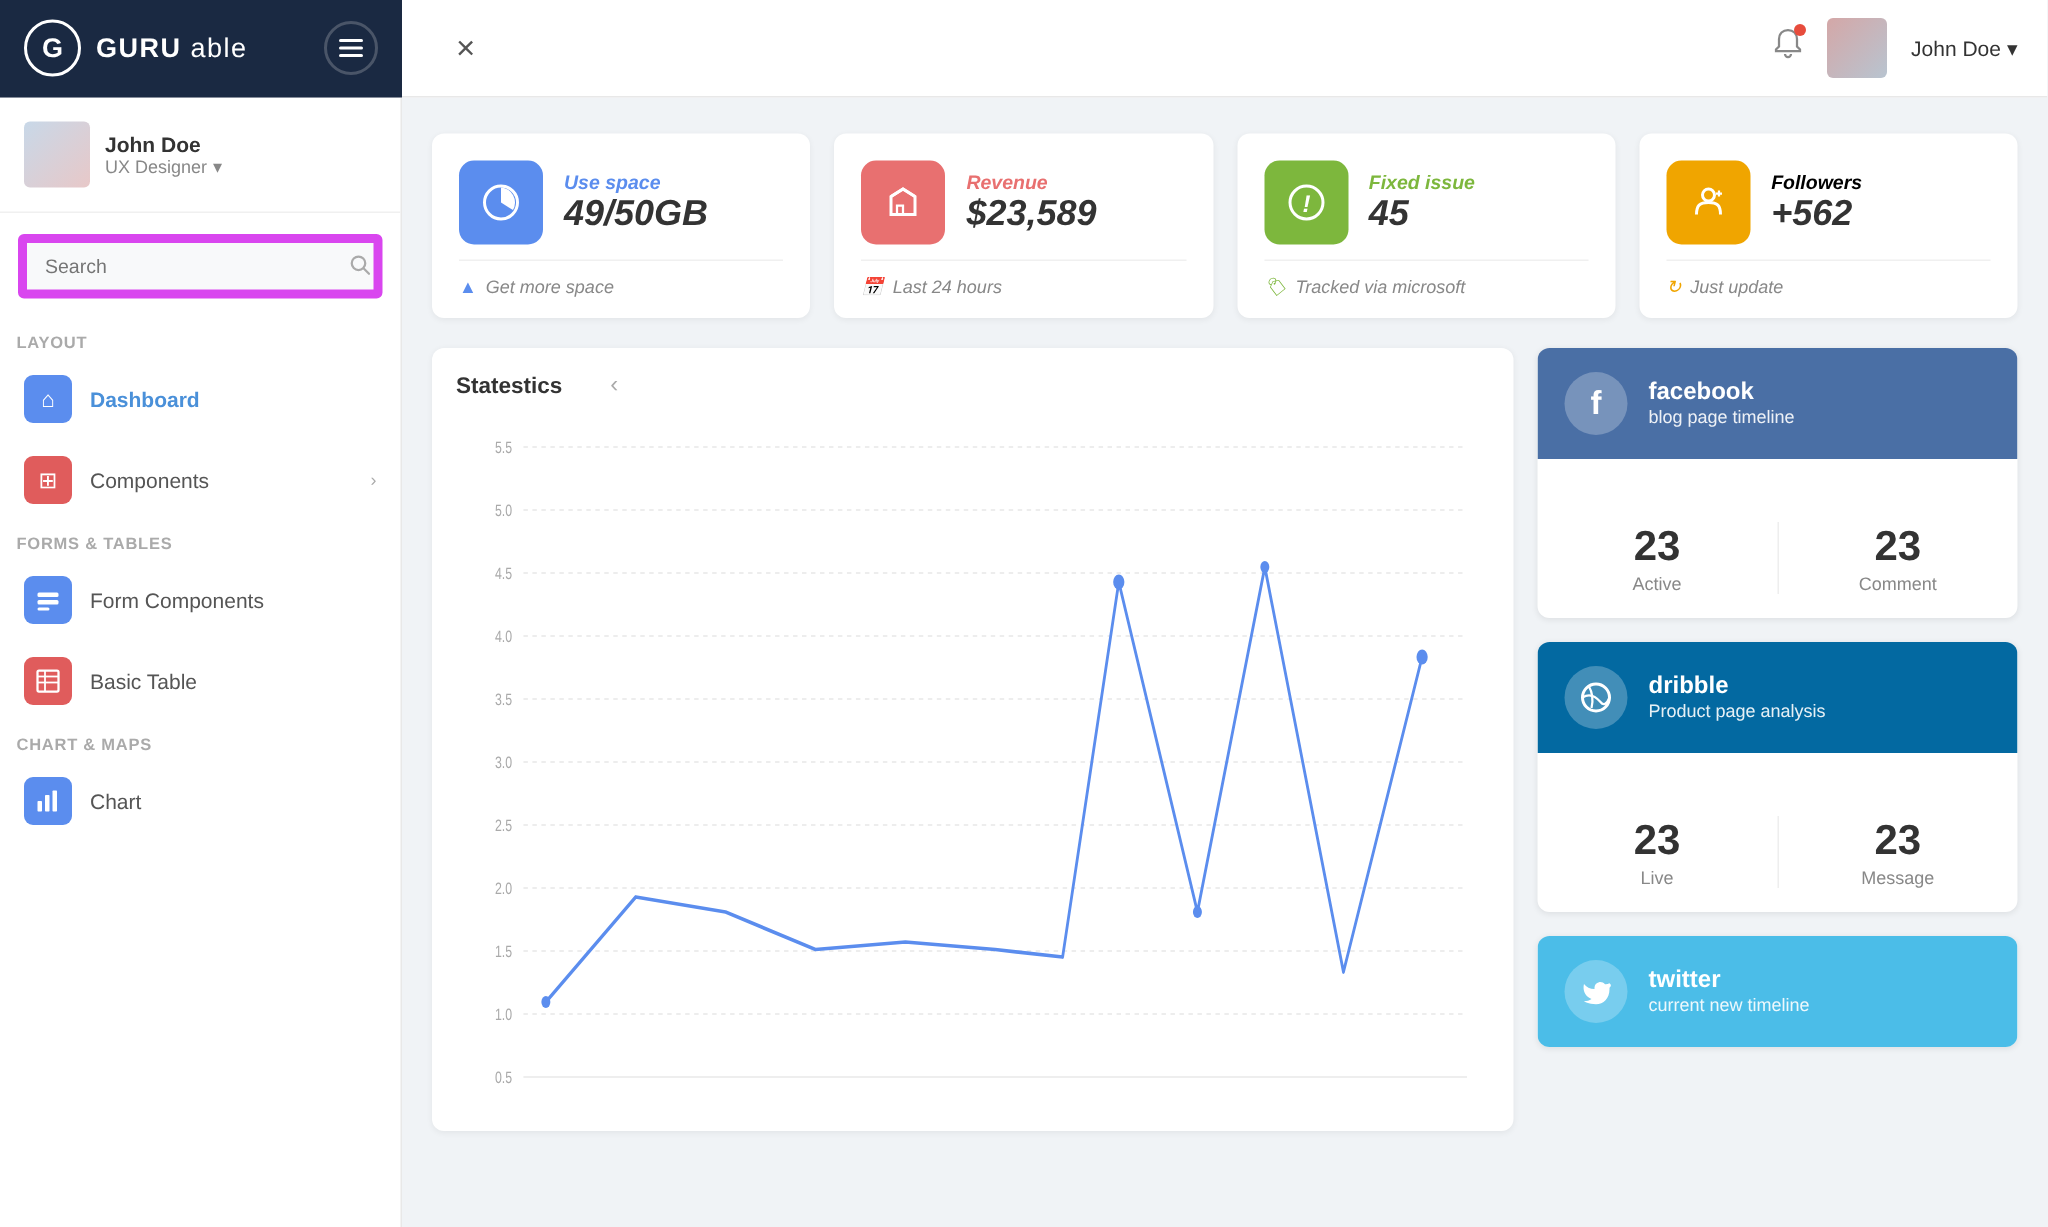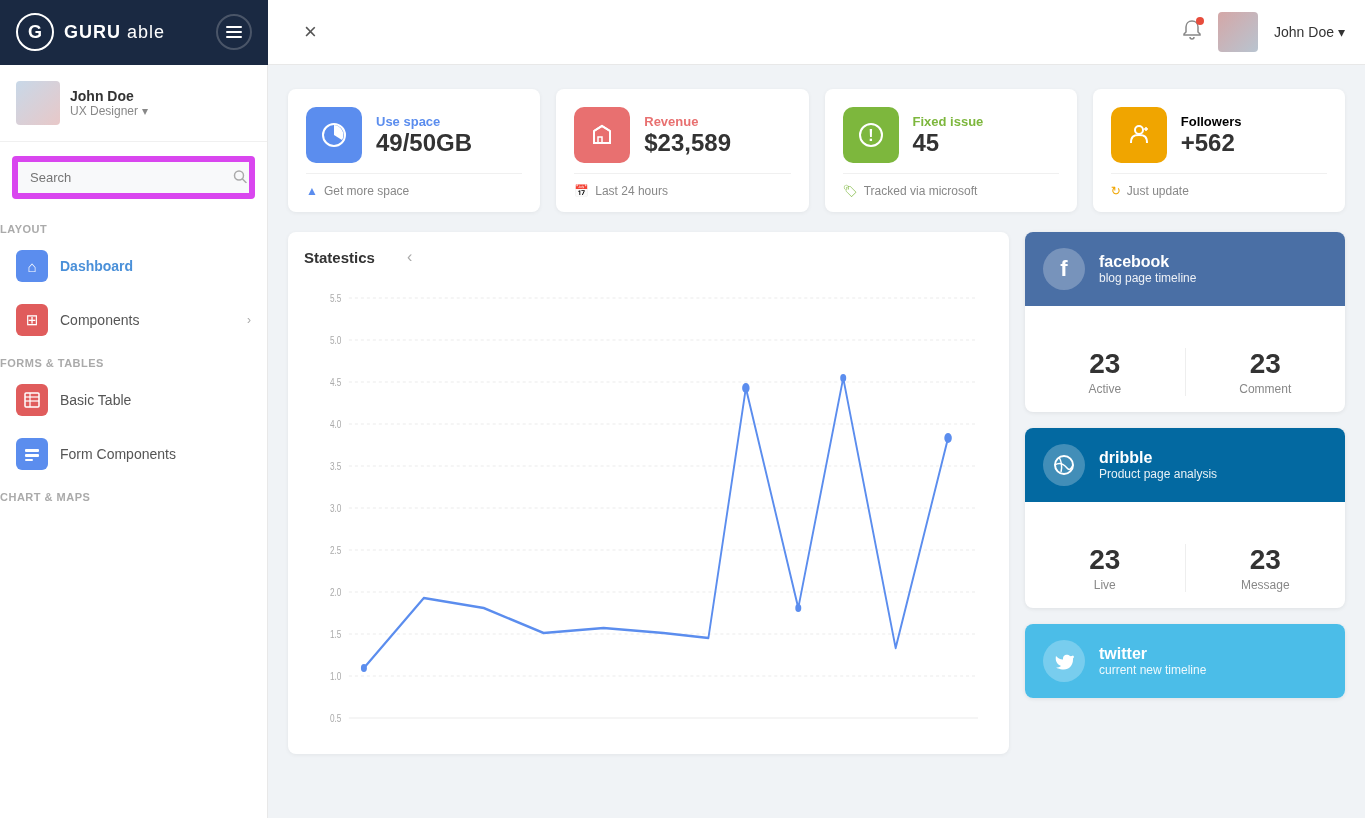--- a/index.html
+++ b/index.html
@@ -94,21 +94,21 @@
       outline: none;
       background: #f8f9fa;
     }
     .search-box .search-btn {
       position: absolute; right: 8px; top: 50%; transform: translateY(-50%);
       color: #aaa; cursor: pointer; font-size: 14px;
     }
 
     .sidebar-section-label {
       font-size: 11px; color: #aaa; font-weight: 600;
-      padding: 10px 0 4px;
+      padding: 10px 11px 4px;
       text-transform: uppercase; letter-spacing: 0.5px;
     }
 
     .sidebar-item {
       display: flex; align-items: center; gap: 12px;
       padding: 11px 16px;
       cursor: pointer;
       color: #555;
       font-size: 14px;
       transition: background 0.15s;
@@ -130,20 +130,21 @@
       padding: 24px 20px;
       background: #f0f3f6;
     }
 
     
     .stats-row {
       display: grid;
       grid-template-columns: repeat(4, 1fr);
       gap: 16px;
       margin-bottom: 20px;
+      font-style: italic;
     }
     .stat-card {
       background: #fff;
       border-radius: 8px;
       padding: 18px 18px 14px;
       display: flex;
       flex-direction: column;
       gap: 6px;
       box-shadow: 0 1px 4px rgba(0,0,0,0.06);
     }
@@ -289,42 +290,52 @@
       <span>Dashboard</span>
     </div>
     <div class="sidebar-item">
       <div class="item-icon" style="background:#e05c5c;">⊞</div>
       <span>Components</span>
       <span class="chevron">›</span>
     </div>
 
     <div class="sidebar-section-label">Forms &amp; Tables</div>
     <div class="sidebar-item">
+      <div class="item-icon" style="background:#5b8dee;">
+        <svg width="16" height="16" viewBox="0 0 16 16" fill="none">
+            <rect x="1" y="3" width="14" height="3" rx="1" fill="#fff"></rect>
+            <rect x="1" y="8" width="14" height="3" rx="1" fill="#fff"></rect>
+            <rect x="1" y="13" width="8" height="2" rx="1" fill="#fff"></rect>
+          </svg>
+      </div>
+      <span>Form Components</span>
+    </div>
+    <div class="sidebar-item">
       <div class="item-icon" style="background:#e05c5c;">
         <svg width="16" height="16" viewBox="0 0 16 16" fill="none">
             <rect x="1" y="1" width="14" height="14" rx="1" stroke="#fff" stroke-width="1.5" fill="none"></rect>
             <line x1="1" y1="5" x2="15" y2="5" stroke="#fff" stroke-width="1.2"></line>
             <line x1="1" y1="9" x2="15" y2="9" stroke="#fff" stroke-width="1.2"></line>
             <line x1="6" y1="1" x2="6" y2="15" stroke="#fff" stroke-width="1.2"></line>
           </svg>
       </div>
       <span>Basic Table</span>
     </div>
+
+    <div class="sidebar-section-label">Chart &amp; Maps</div>
     <div class="sidebar-item">
       <div class="item-icon" style="background:#5b8dee;">
         <svg width="16" height="16" viewBox="0 0 16 16" fill="none">
-            <rect x="1" y="3" width="14" height="3" rx="1" fill="#fff"></rect>
-            <rect x="1" y="8" width="14" height="3" rx="1" fill="#fff"></rect>
-            <rect x="1" y="13" width="8" height="2" rx="1" fill="#fff"></rect>
+            <rect x="1" y="8" width="3" height="7" rx="0.5" fill="#fff"></rect>
+            <rect x="6" y="4" width="3" height="11" rx="0.5" fill="#fff"></rect>
+            <rect x="11" y="1" width="3" height="14" rx="0.5" fill="#fff"></rect>
           </svg>
       </div>
-      <span>Form Components</span>
-    </div>
-
-    <div class="sidebar-section-label">Chart &amp; Maps</div>
+      <span>Chart</span>
+    </div>
   </div>
 
   <div class="main-content">
 
     <div class="stats-row">
 
       <div class="stat-card">
         <div class="stat-card-top">
           <div class="stat-icon" style="background:#5b8dee;">
             <svg width="28" height="28" viewBox="0 0 28 28" fill="none">

